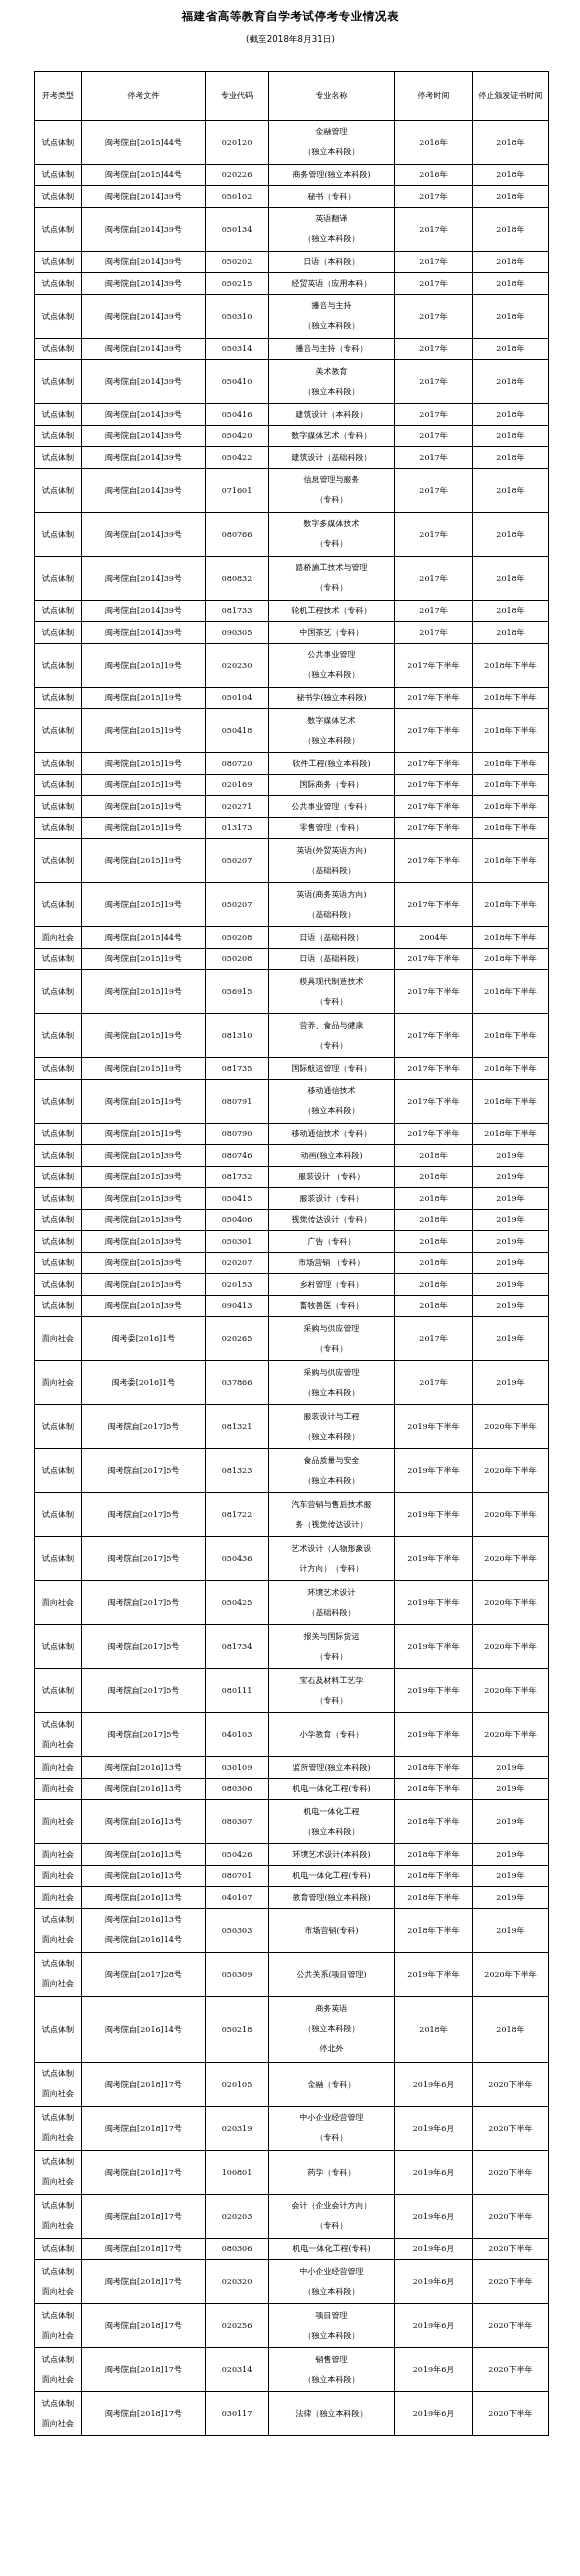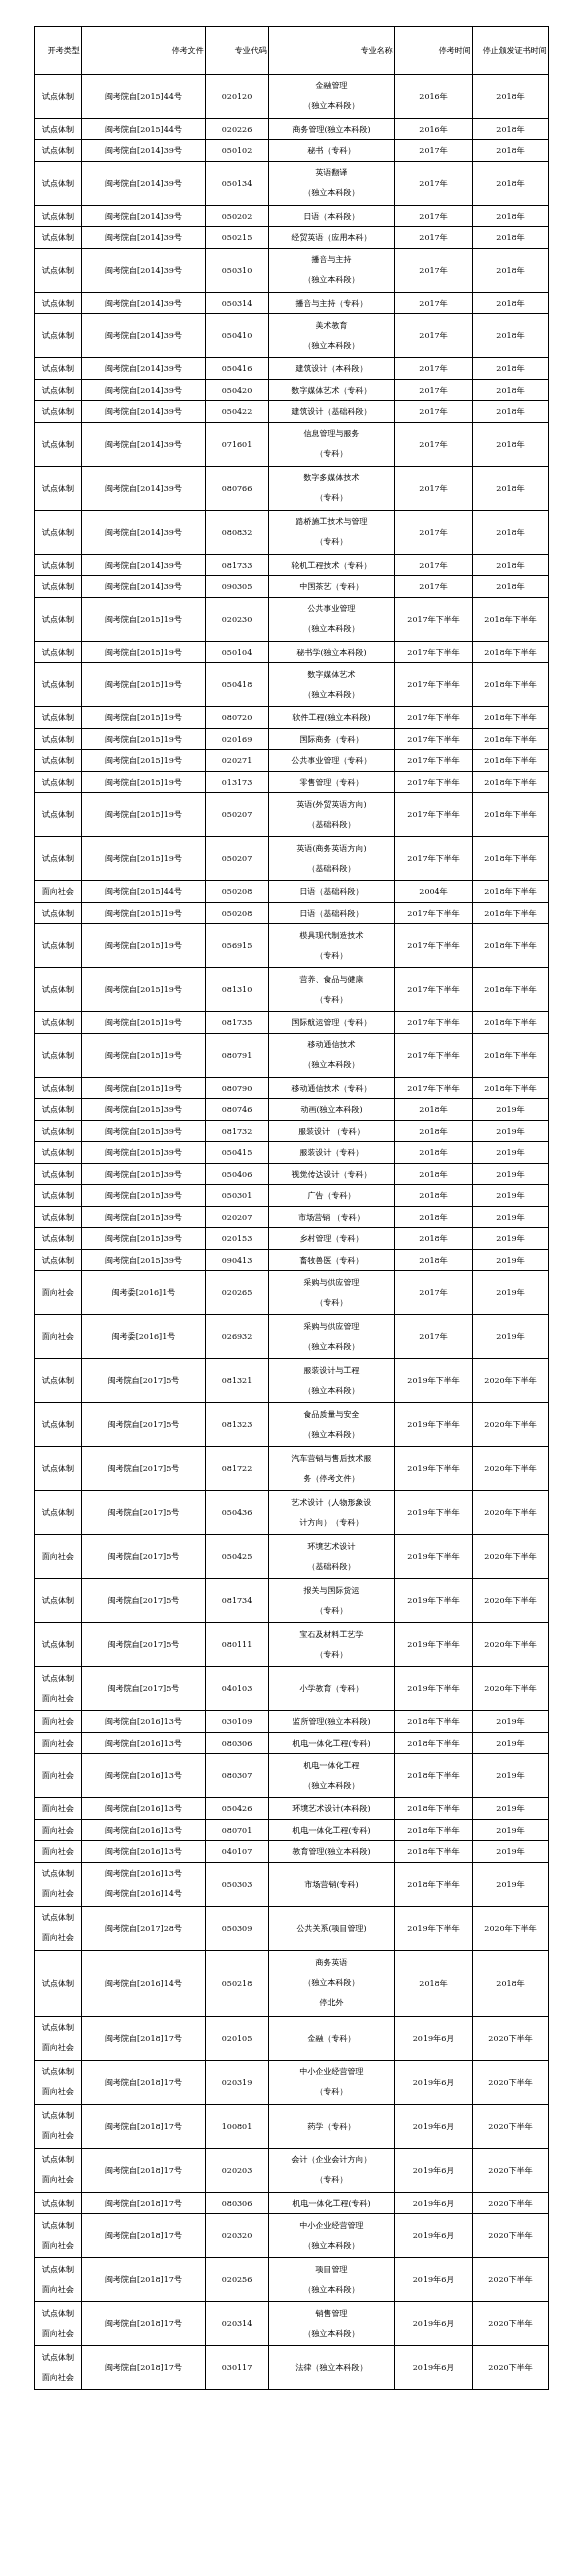--- a/index.html
+++ b/index.html
@@ -42,28 +42,30 @@
   .stop-table col.c-cert { width: 76px; }
   .stop-table th, .stop-table td {
     border: 0.7px solid #000000;
     text-align: center;
     vertical-align: middle;
     font-size: 8px;
     font-weight: normal;
     padding: 0.7px 1.3px;
     overflow: hidden;
   }
-  .stop-table thead th { height: 46px; line-height: 1.9; text-align: right; }
+  .stop-table thead th { height: 46px; line-height: 1.9; }
   .stop-table td .ln { line-height: 20px; white-space: nowrap; }
   .stop-table td { line-height: 19px; }
 </style>
 </head>
 <body>
 
 <div class="page">
+  <h1 class="doc-title">福建省高等教育自学考试停考专业情况表</h1>
+  <div class="doc-subtitle">(截至2018年8月31日)</div>
 
   <table class="stop-table">
     <colgroup>
       <col class="c-type">
         <col class="c-doc">
         <col class="c-code">
       <col class="c-name">
         <col class="c-stop">
         <col class="c-cert">
     </colgroup>
@@ -455,21 +457,21 @@
           <td>
             <div class="ln">采购与供应管理</div>
             <div class="ln">（专科）</div>
           </td>
           <td>2017年</td>
           <td>2019年</td>
         </tr>
         <tr style="height: 44px;">
           <td>面向社会</td>
           <td>闽考委[2016]1号</td>
-          <td>026932</td>
+          <td>037866</td>
           <td>
             <div class="ln">采购与供应管理</div>
             <div class="ln">（独立本科段）</div>
           </td>
           <td>2017年</td>
           <td>2019年</td>
         </tr>
         <tr style="height: 44px;">
           <td>试点体制</td>
           <td>闽考院自[2017]5号</td>
@@ -491,21 +493,21 @@
           </td>
           <td>2019年下半年</td>
           <td>2020年下半年</td>
         </tr>
         <tr style="height: 44px;">
           <td>试点体制</td>
           <td>闽考院自[2017]5号</td>
           <td>081722</td>
           <td>
             <div class="ln">汽车营销与售后技术服</div>
-            <div class="ln">务（停考文件）</div>
+            <div class="ln">务（视觉传达设计）</div>
           </td>
           <td>2019年下半年</td>
           <td>2020年下半年</td>
         </tr>
         <tr style="height: 44px;">
           <td>试点体制</td>
           <td>闽考院自[2017]5号</td>
           <td>050436</td>
           <td>
             <div class="ln">艺术设计（人物形象设</div>

